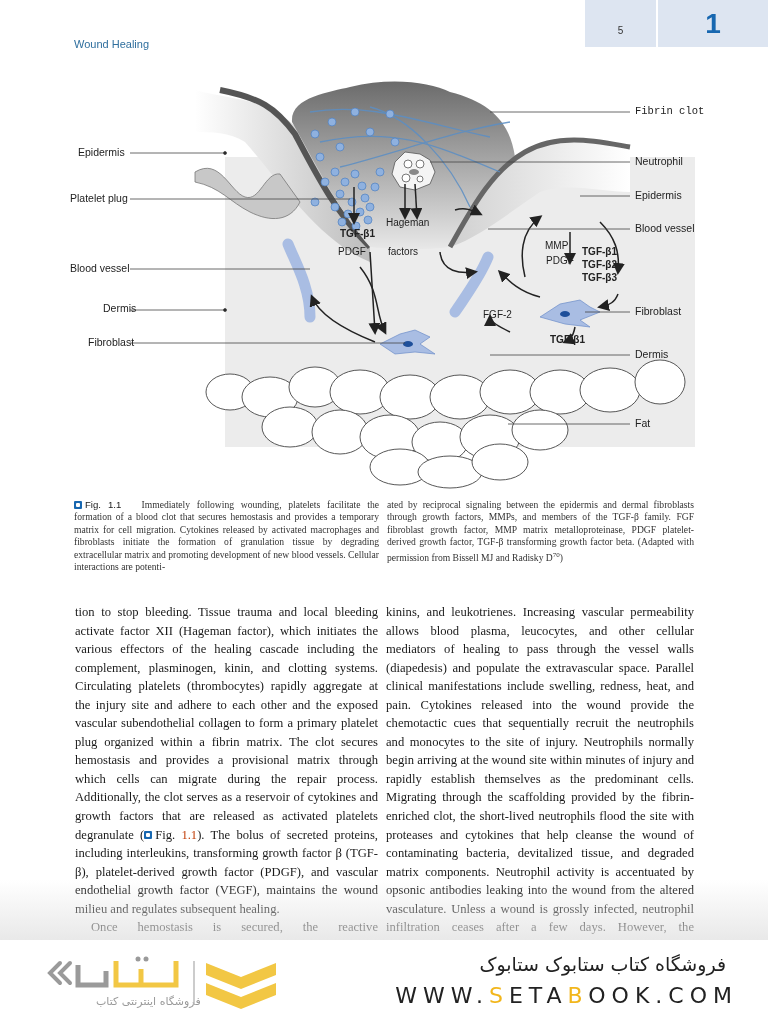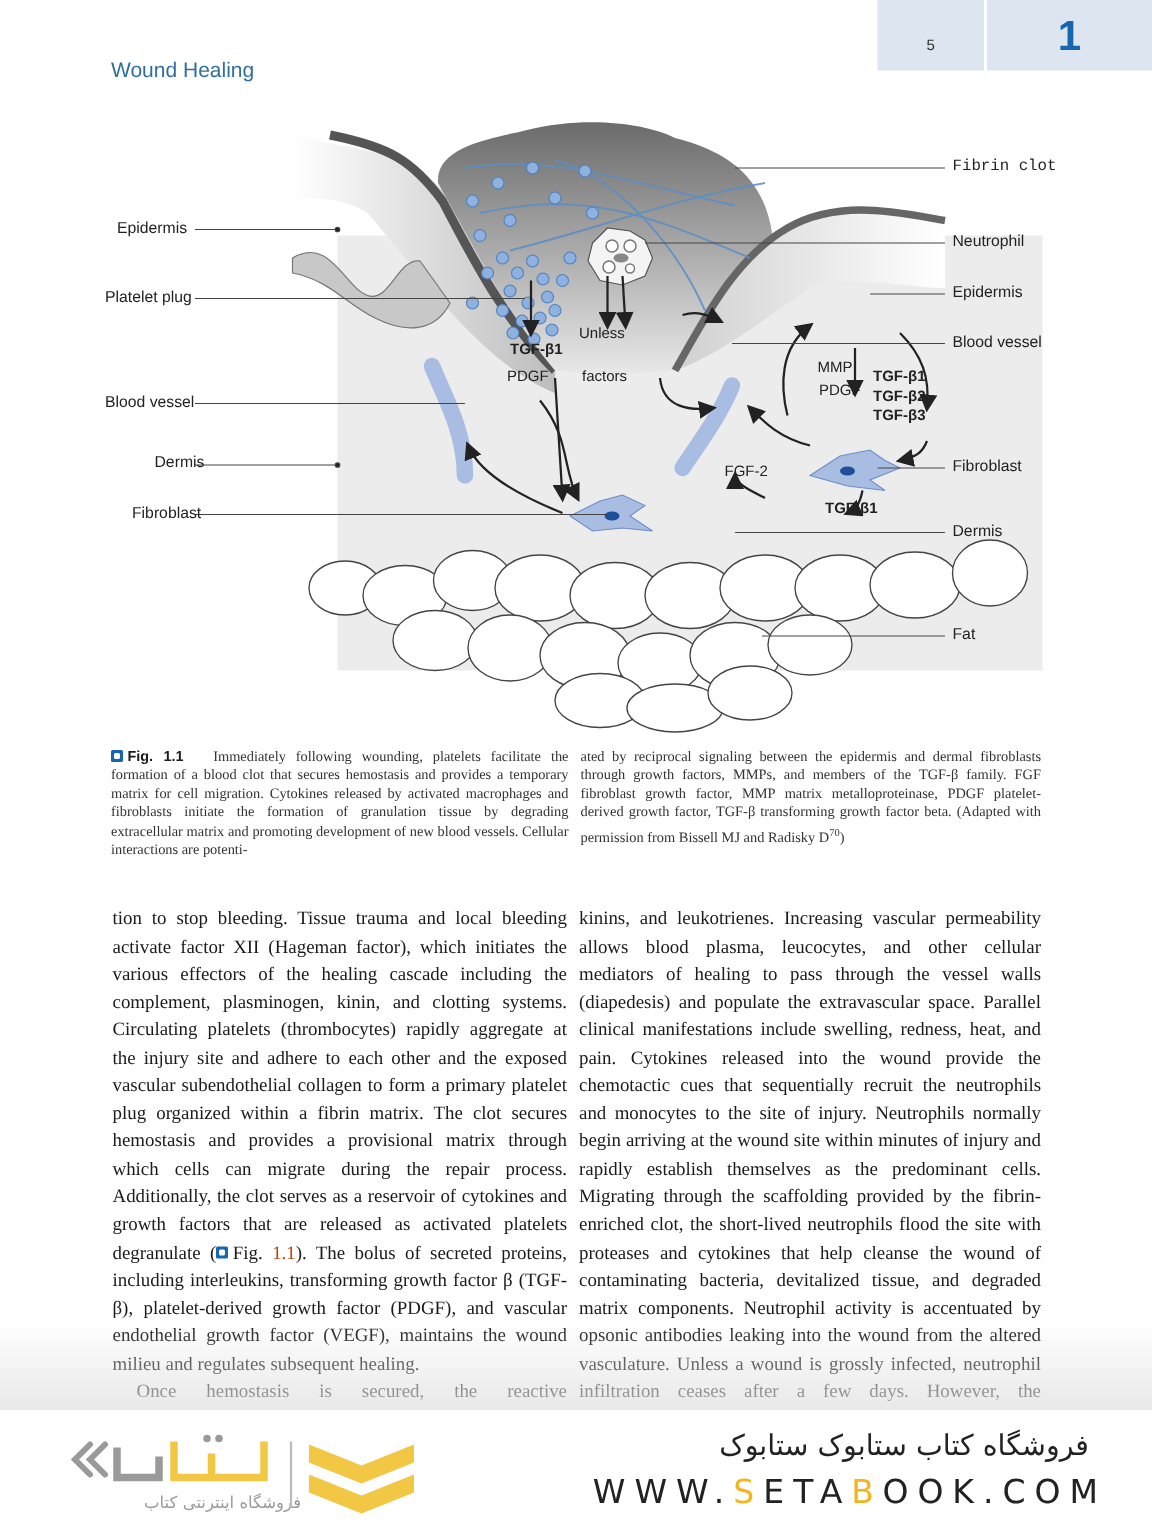--- a/index.html
+++ b/index.html
@@ -1,30 +1,30 @@
 <!DOCTYPE html>
 <html><head>
   <meta charset="utf-8">
   <style>
     html, body { margin:0; padding:0; }
     body { width:768px; height:1020px; position:relative; background:#ffffff; overflow:hidden; font-family:"Liberation Serif", serif; color:#1a1a1a; }
-    .running-head { position:absolute; left:74px; top:38px; font-family:"Liberation Sans", sans-serif; font-size:14px; color:#2f6f9e;text-align:center; }
+    .running-head { position:absolute; left:74px; top:38px; font-family:"Liberation Sans", sans-serif; font-size:11px; color:#2f6f9e;text-align:center; }
     .page-box { position:absolute; top:0; height:47px; background:#dde5f1; display:flex; align-items:center; justify-content:center; }
     .page-num { left:585px; width:71px; font-family:"Liberation Sans", sans-serif; font-size:10px; color:#333; padding-top:14px; box-sizing:border-box; }
     .chapter-num { left:658px; width:110px; font-family:"Liberation Sans", sans-serif; font-weight:bold; font-size:28px; color:#1767b0; }
 
     .figure { position:absolute; left:70px; top:62px; width:640px; height:430px; }
     .fig-label { position:absolute; font-family:"Liberation Sans", sans-serif; font-size:10.5px; color:#222; white-space:nowrap; }
     .fig-inner-label { position:absolute; font-family:"Liberation Sans", sans-serif; font-size:10px; color:#222; white-space:nowrap; }
     .fig-inner-bold { font-weight:bold; }
 
     .caption { position:absolute; top:499px; font-size:9.6px; line-height:12.4px; color:#333; text-align:justify; }
     .caption.left { left:74px; width:305px; }
     .caption.right { left:387px; width:307px; }
-    .fig-tag { font-family:"Liberation Sans", sans-serif; font-weight:bold; color:#1a1a1a; }
+    .fig-tag { font-family:"Liberation Sans", sans-serif; font-weight:normal; color:#1a1a1a; }
     .fig-square { display:inline-block; width:8px; height:8px; background:#1767b0; border-radius:1px; vertical-align:-0.5px; margin-right:3px; position:relative; }
     .fig-square::after { content:""; position:absolute; left:2px; top:2px; width:4px; height:4px; background:#fff; border-radius:1px; }
 
     .body-col { position:absolute; top:603px; font-size:12.6px; line-height:18.55px; text-align:justify; color:#1a1a1a; }
     .body-col.left { left:75px; width:303px; }
     .body-col.right { left:386px; width:308px; }
     .body-col p { margin:0; }
     .body-col p.indent { text-indent:16px; }
     .fig-ref { color:#c2410c; }
 
@@ -200,21 +200,21 @@
   <div class="fig-label" style="left:565px;top:43px;font-family:Liberation Mono, monospace;">Fibrin clot</div>
   <div class="fig-label" style="left:565px;top:93px;">Neutrophil</div>
   <div class="fig-label" style="left:565px;top:127px;">Epidermis</div>
   <div class="fig-label" style="left:565px;top:160px;">Blood vessel</div>
   <div class="fig-label" style="left:565px;top:243px;">Fibroblast</div>
   <div class="fig-label" style="left:565px;top:286px;">Dermis</div>
   <div class="fig-label" style="left:565px;top:355px;">Fat</div>
 
   <div class="fig-inner-label fig-inner-bold" style="left:270px;top:166px;">TGF-β1</div>
   <div class="fig-inner-label" style="left:268px;top:184px;">PDGF</div>
-  <div class="fig-inner-label" style="left:316px;top:155px;">Unless</div>
+  <div class="fig-inner-label" style="left:316px;top:155px;">Hageman</div>
   <div class="fig-inner-label" style="left:318px;top:184px;">factors</div>
   <div class="fig-inner-label" style="left:447px;top:178px;margin-left:28px;">MMP</div>
   <div class="fig-inner-label" style="left:476px;top:193px;">PDGF</div>
   <div class="fig-inner-label fig-inner-bold" style="left:512px;top:184px;">TGF-β1</div>
   <div class="fig-inner-label fig-inner-bold" style="left:512px;top:197px;">TGF-β2</div>
   <div class="fig-inner-label fig-inner-bold" style="left:512px;top:210px;">TGF-β3</div>
   <div class="fig-inner-label" style="left:413px;top:247px;">FGF-2</div>
   <div class="fig-inner-label fig-inner-bold" style="left:480px;top:272px;">TGF-β1</div>
 </div>
 

